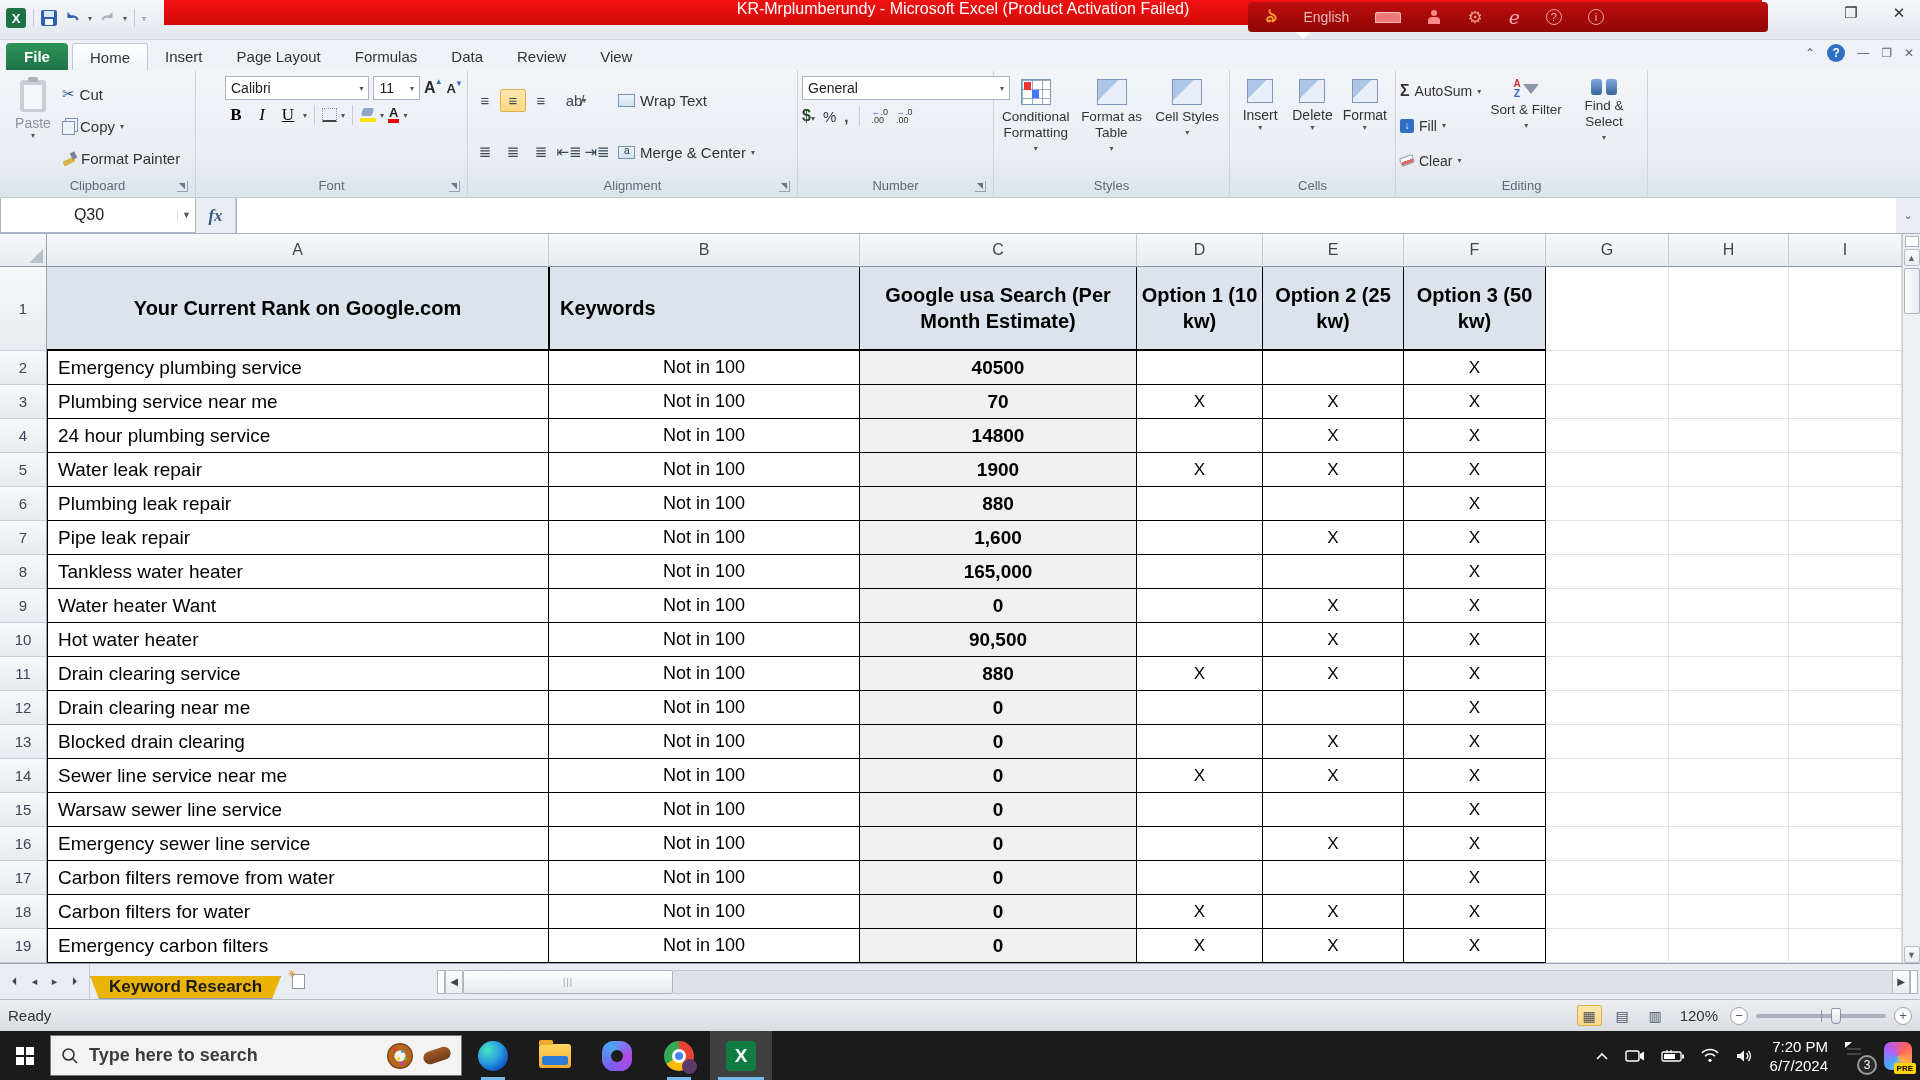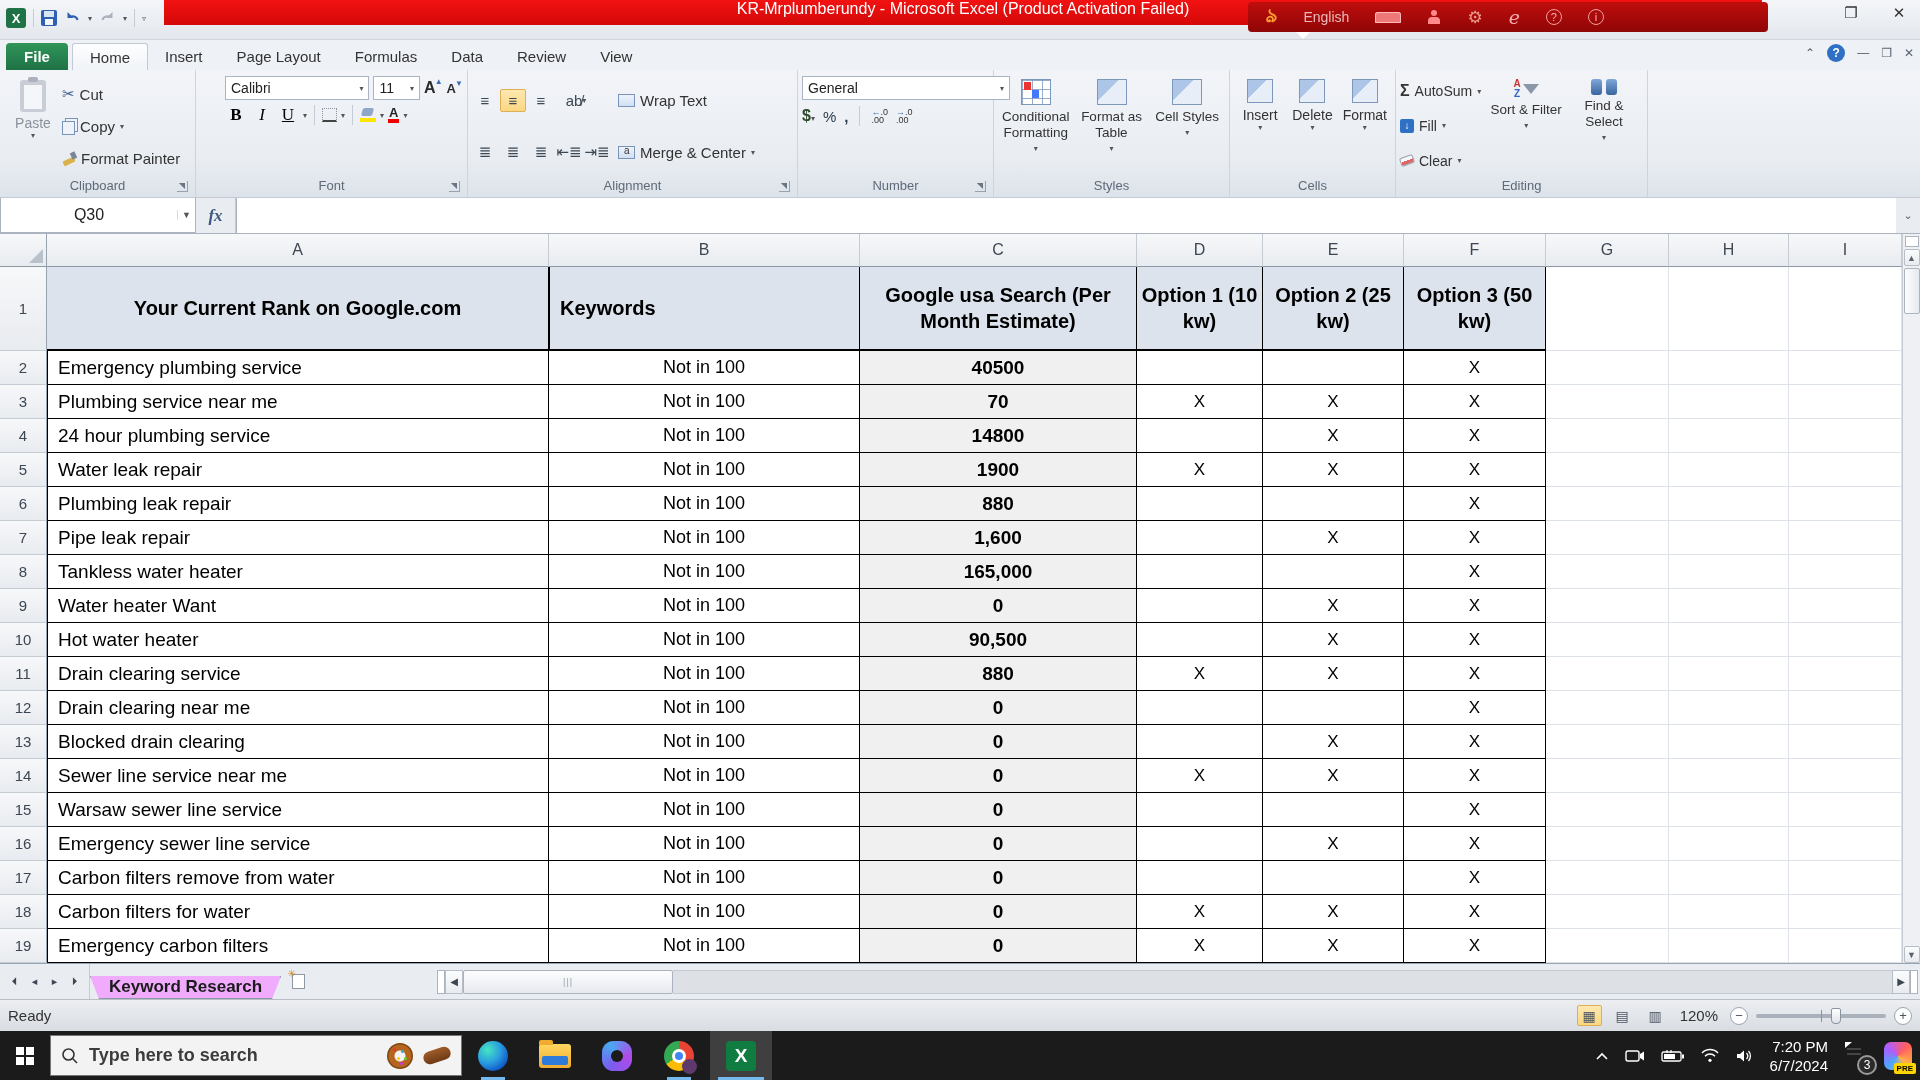--- a/index.html
+++ b/index.html
@@ -188,21 +188,21 @@
   .vs-btn { width:16px; height:17px; display:flex; align-items:center; justify-content:center; color:#5a6470; font-size:9px;
             background:linear-gradient(#fbfcfd,#e8ebef); border:1px solid #b7bec8; border-radius:2px; margin-top:2px; }
   .vs-thumb { width:16px; height:46px; background:linear-gradient(90deg,#fdfdfe,#e6e9ee); border:1px solid #aab3bf; border-radius:2px; margin-top:2px; }
   .vs-track { flex:1; }
 
   
   .sheetbar { position:absolute; top:963px; left:0; width:1920px; height:36px; background:#e9edf1; border-top:1px solid #9aa4b0;
               display:flex; align-items:stretch; }
   .tab-navs { display:flex; align-items:center; gap:3px; padding:0 6px; border-right:1px solid #c6ccd4; }
   .tnav { font-size:11px; color:#3d4754; width:17px; text-align:center; }
-  .sheettab { background:#f0abfc; border:1px solid #8d98a5; border-top:none; margin-top:12px; padding:0 18px;
+  .sheettab { background:#eab308; border:1px solid #8d98a5; border-top:none; margin-top:12px; padding:0 18px;
               display:flex; align-items:center; font-size:17px; font-weight:bold; color:#1b1b1b;
               clip-path:polygon(0 0, 100% 0, calc(100% - 9px) 100%, 9px 100%); }
   .addsheet { width:34px; display:flex; align-items:center; justify-content:center; }
   .addsheet .pg { width:13px; height:15px; background:#fff; border:1px solid #8d98a5; position:relative; }
   .addsheet .pg:before { content:"✳"; position:absolute; left:-5px; top:-7px; color:#e08a1e; font-size:10px; }
   .hscroll { flex:1; display:flex; align-items:center; margin-left:120px; padding:0 2px; }
   .hs-split { width:8px; height:24px; background:#fff; border:1px solid #aab3bf; }
   .hs-btn { width:18px; height:24px; display:flex; align-items:center; justify-content:center; font-size:10px; color:#3d4754;
             background:linear-gradient(#fbfcfd,#e8ebef); border:1px solid #b7bec8; }
   .hs-thumb { width:210px; height:24px; background:linear-gradient(#fdfdfe,#e6e9ee); border:1px solid #aab3bf; border-radius:2px;

